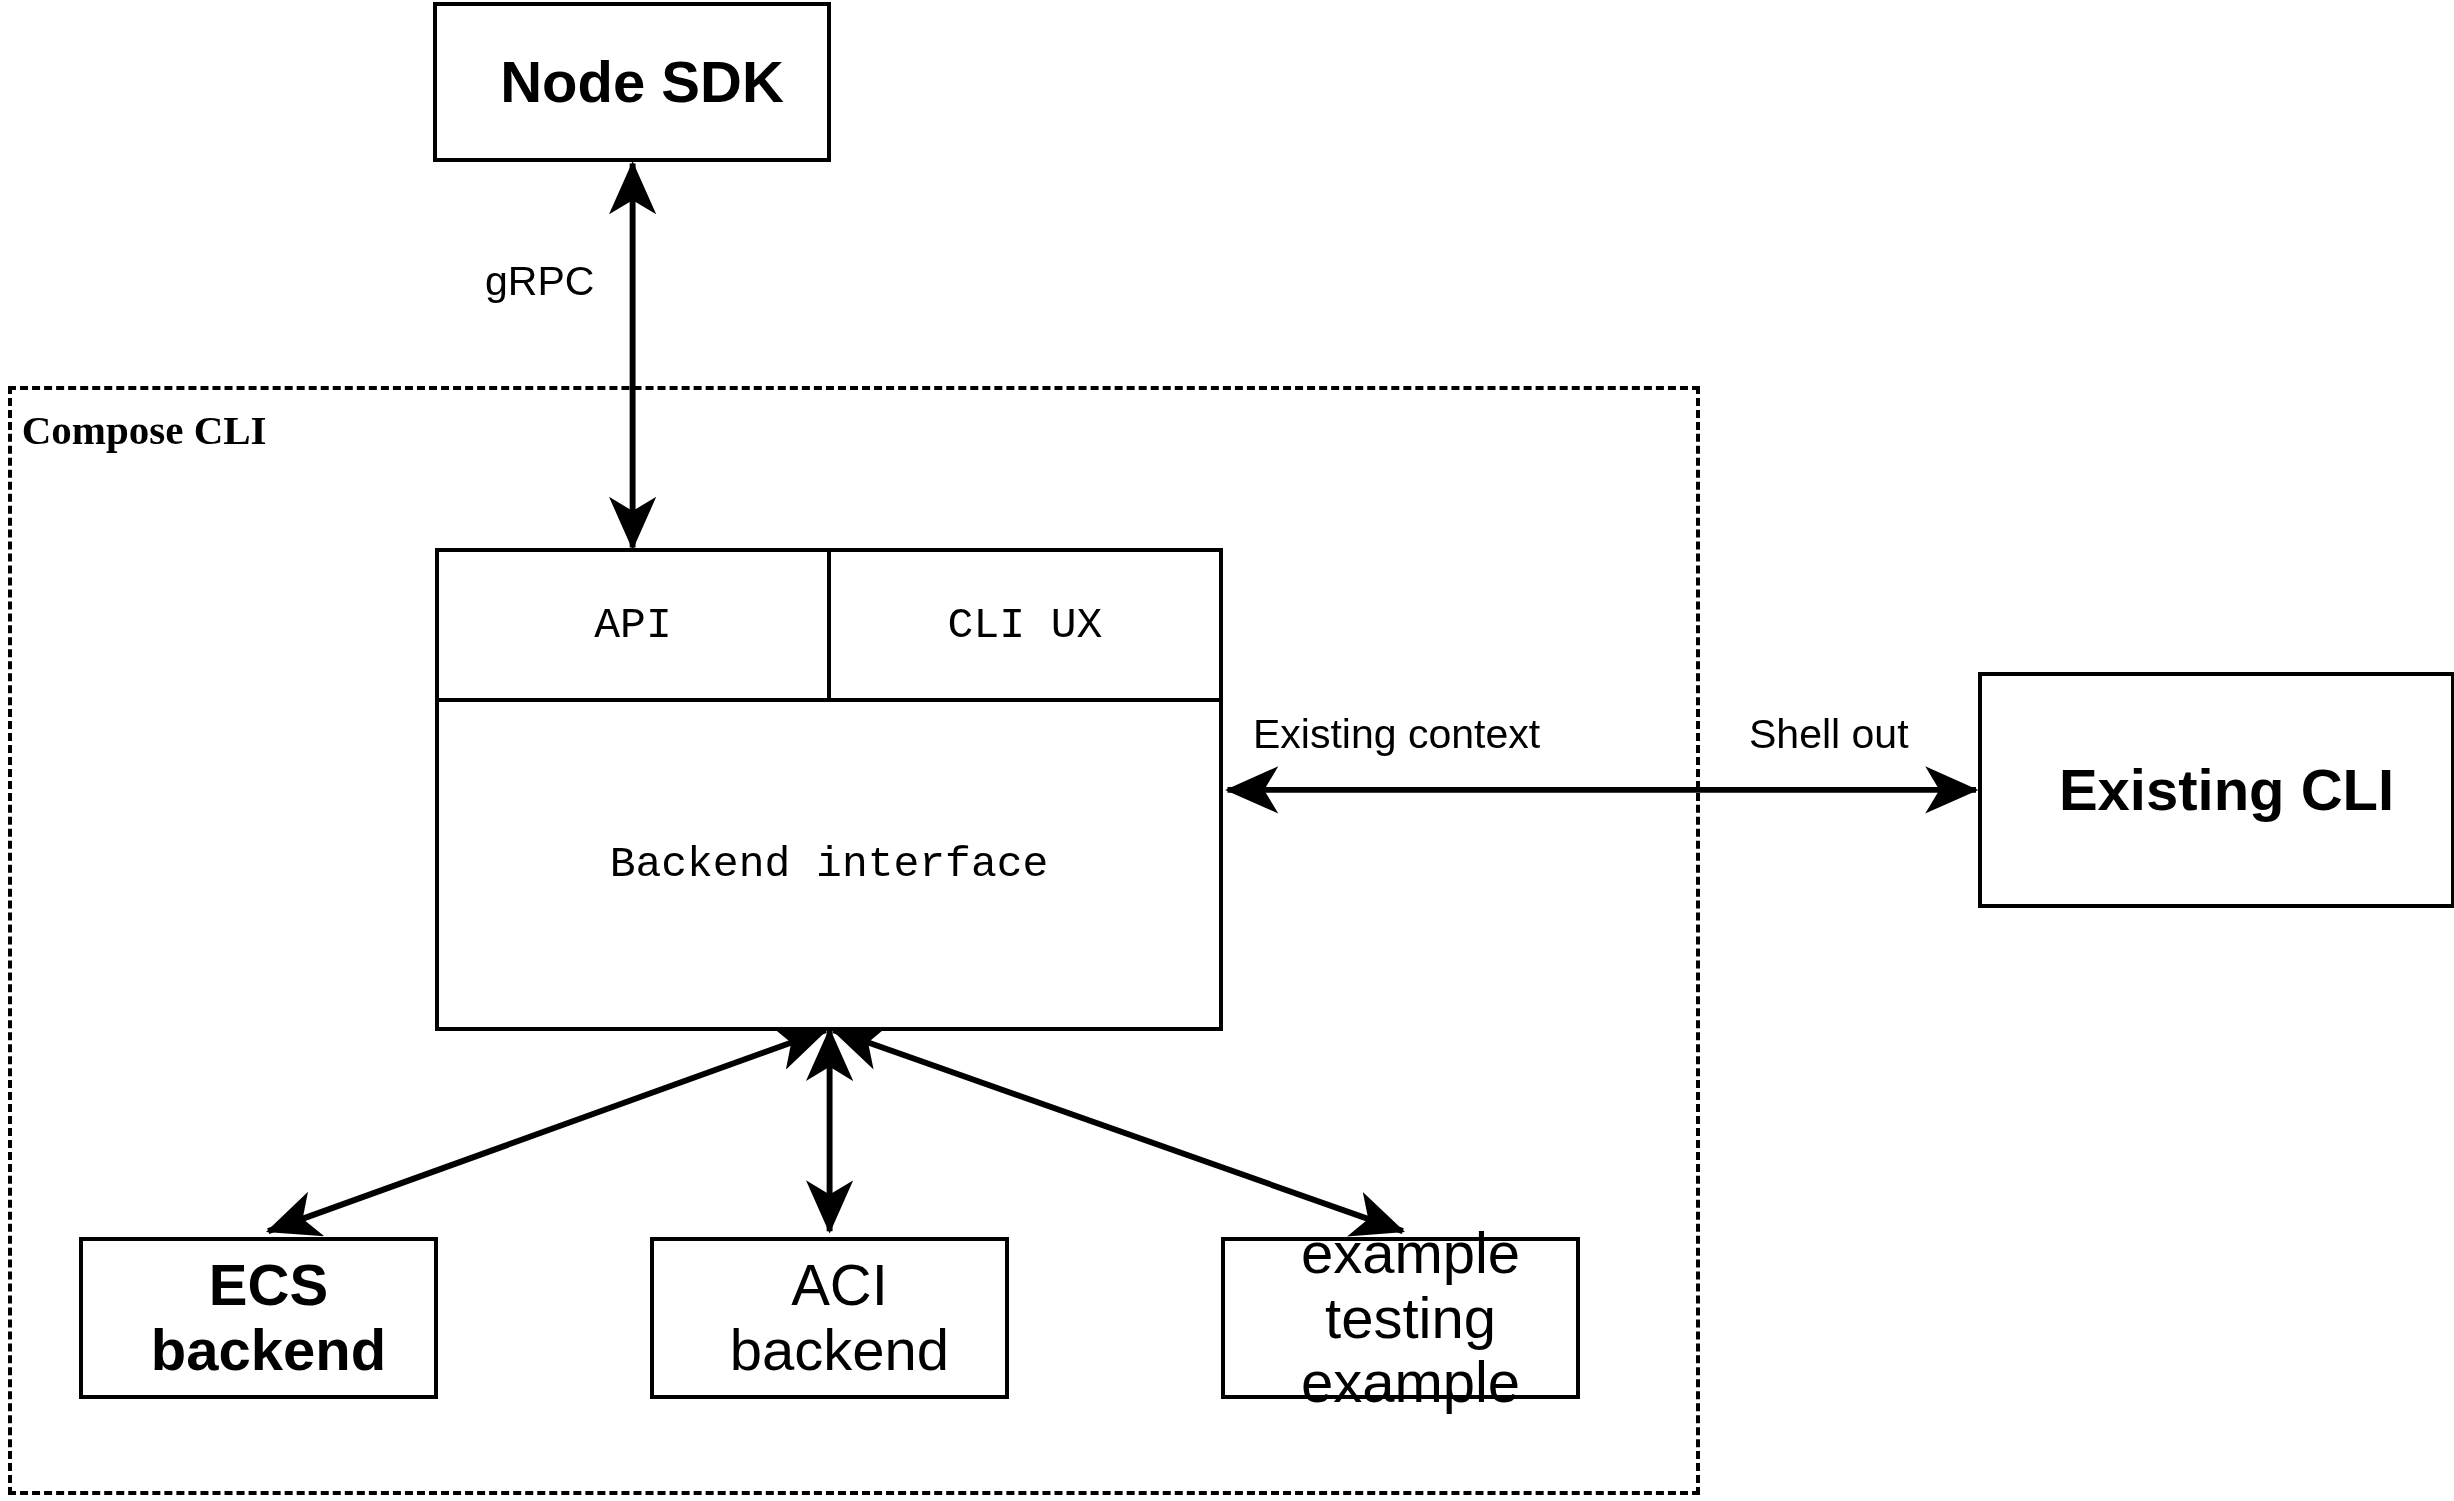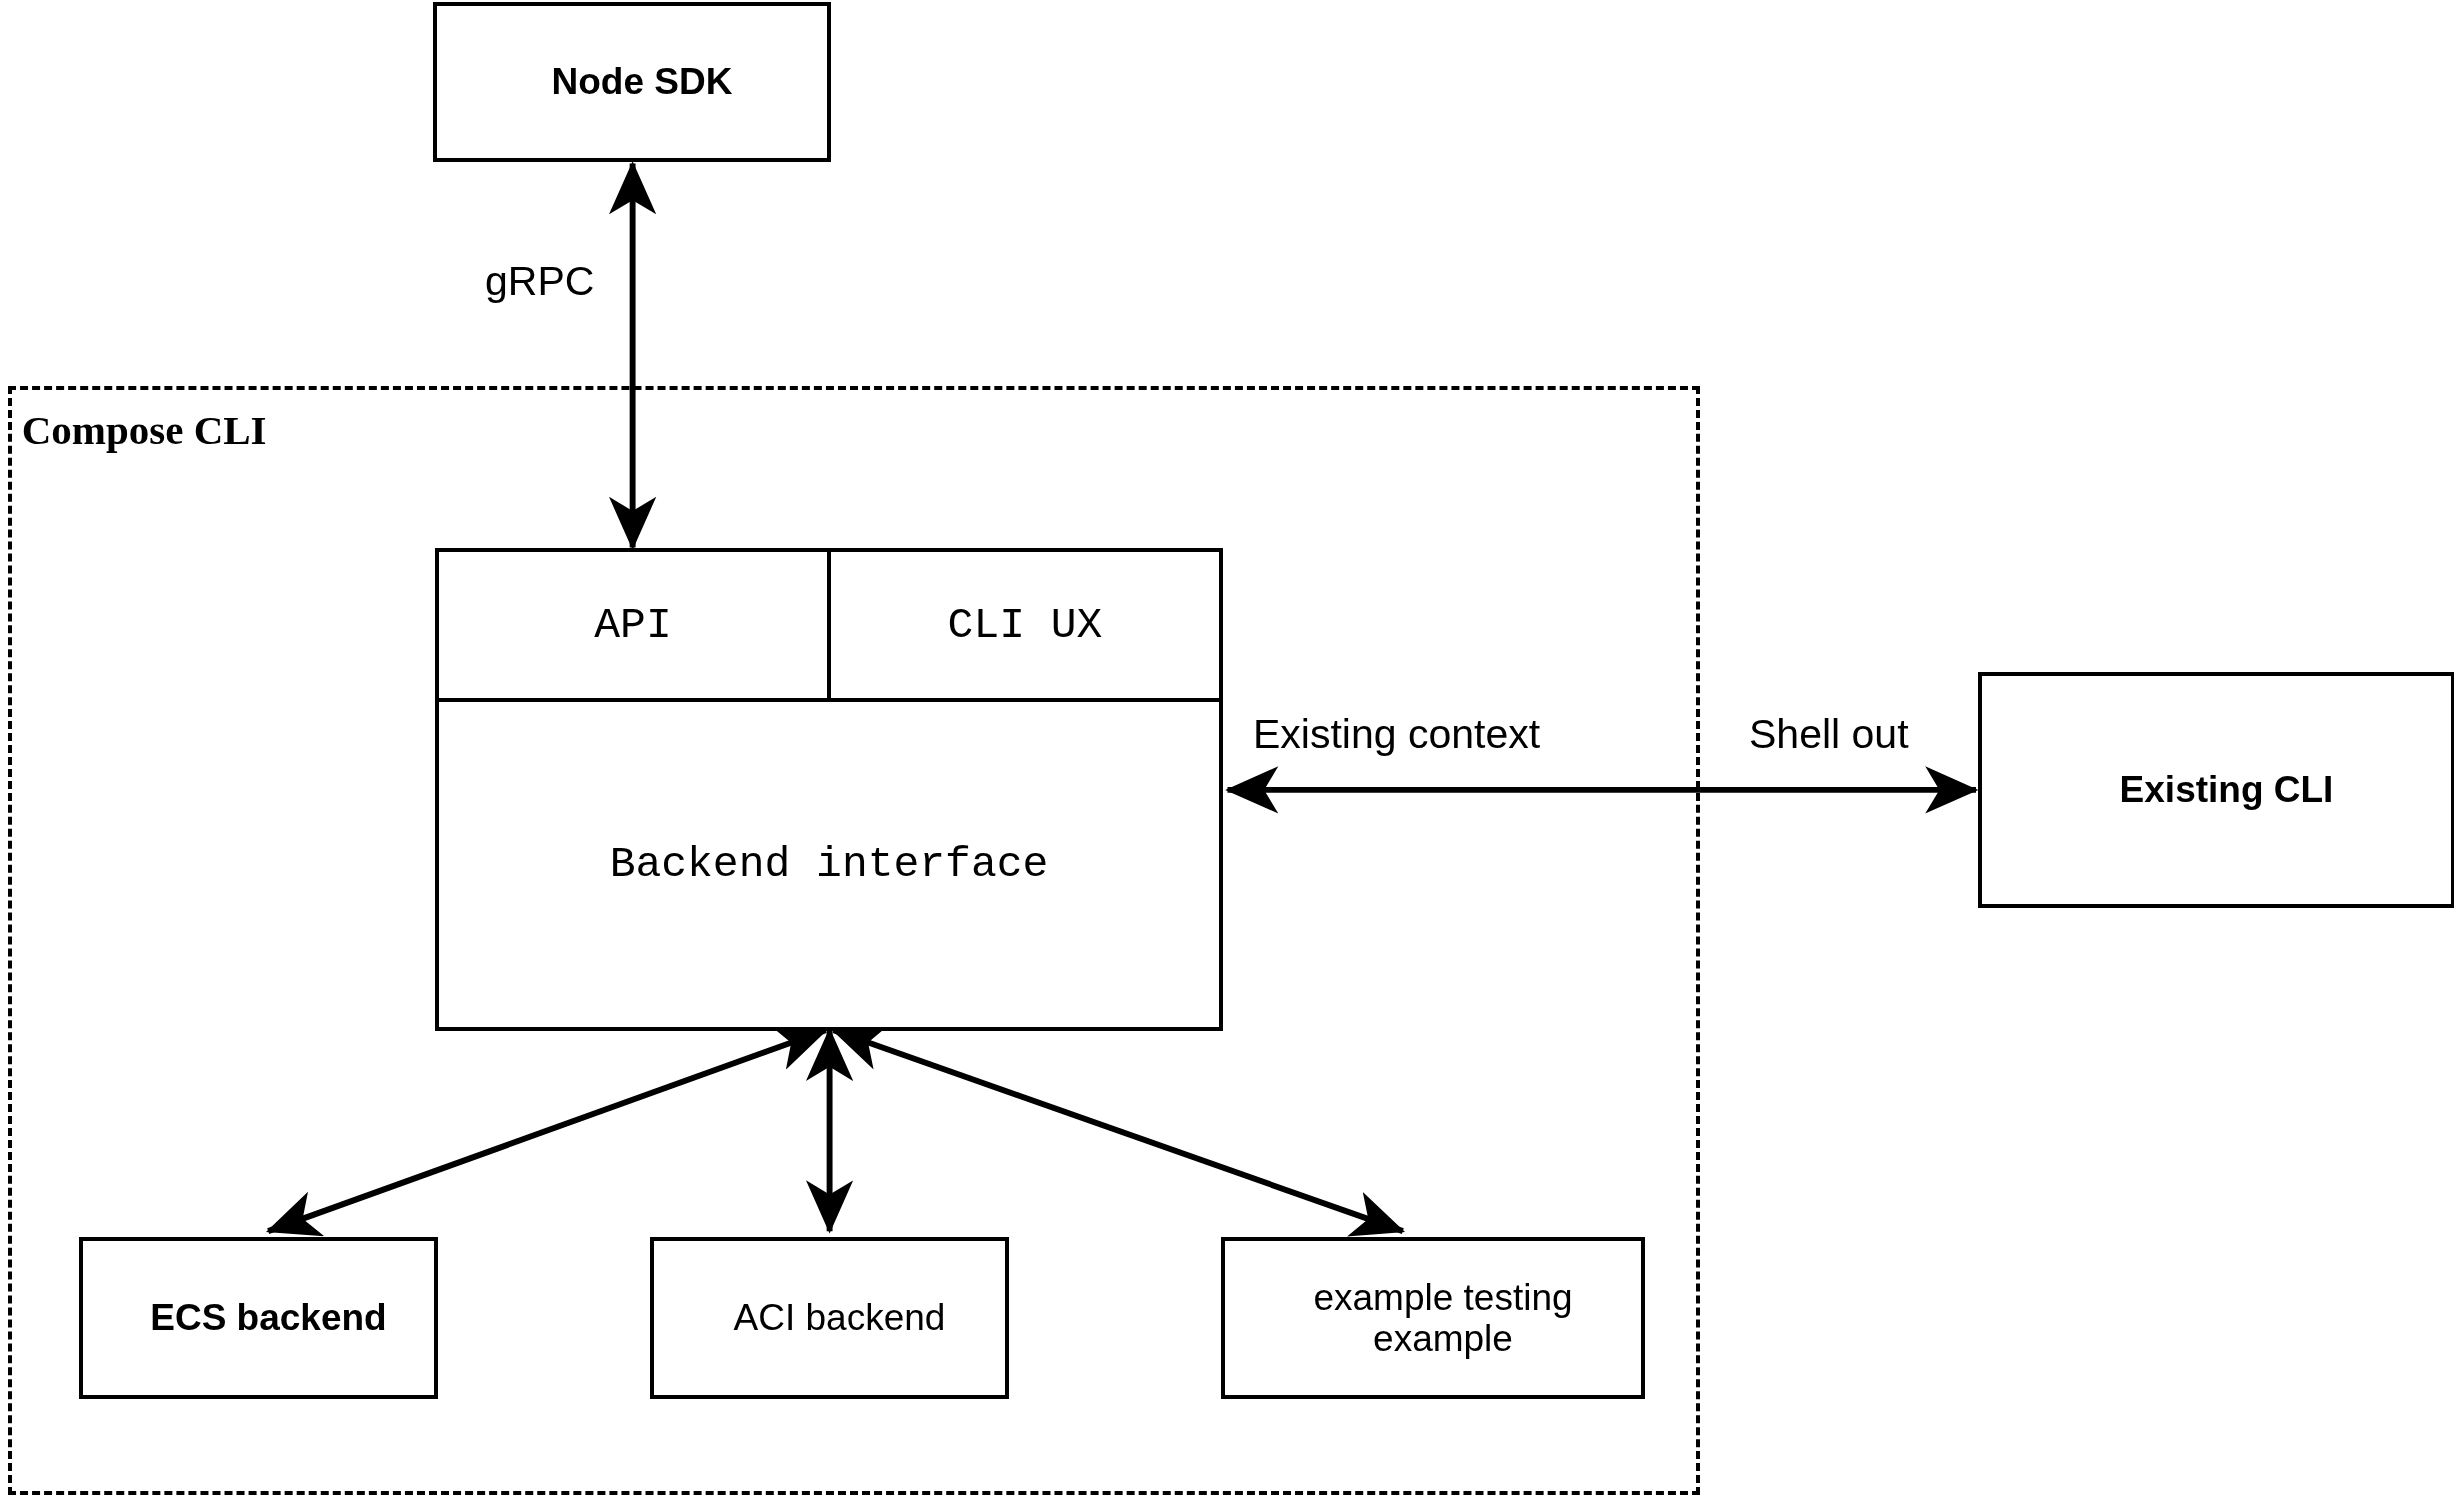--- a/index.html
+++ b/index.html
@@ -22,21 +22,21 @@
   
   .node {
     position: absolute;
     box-sizing: border-box;
     background: #ffffff;
     border: 4.9px solid #000000;
     display: flex;
     align-items: center;
     justify-content: center;
     text-align: center;
-    font-size: 37px;
+    font-size: 58px;
     line-height: 1.12;
     z-index: 3;
     padding-left: 20px;
   }
   .node.bold { font-weight: bold; }
 
   
   .container-dashed {
     position: absolute;
     box-sizing: border-box;
@@ -160,19 +160,19 @@
   </div>
 
   <div class="node" style="left:79px; top:1237px; width:359px; height:162px;font-weight:bold;">
     <span>ECS backend</span>
   </div>
 
   <div class="node" style="left:650px; top:1237px; width:359px; height:162px;">
     <span>ACI backend</span>
   </div>
 
-  <div class="node" style="left:1221px; top:1237px; width:424px; height:162px; flex-direction:column;">
+  <div class="node" style="left:1221px; top:1237px; width:359px; height:162px; flex-direction:column;">
     <span>example testing</span>
     <span>example</span>
   </div>
 
 </div>
 
 
 </body></html>

